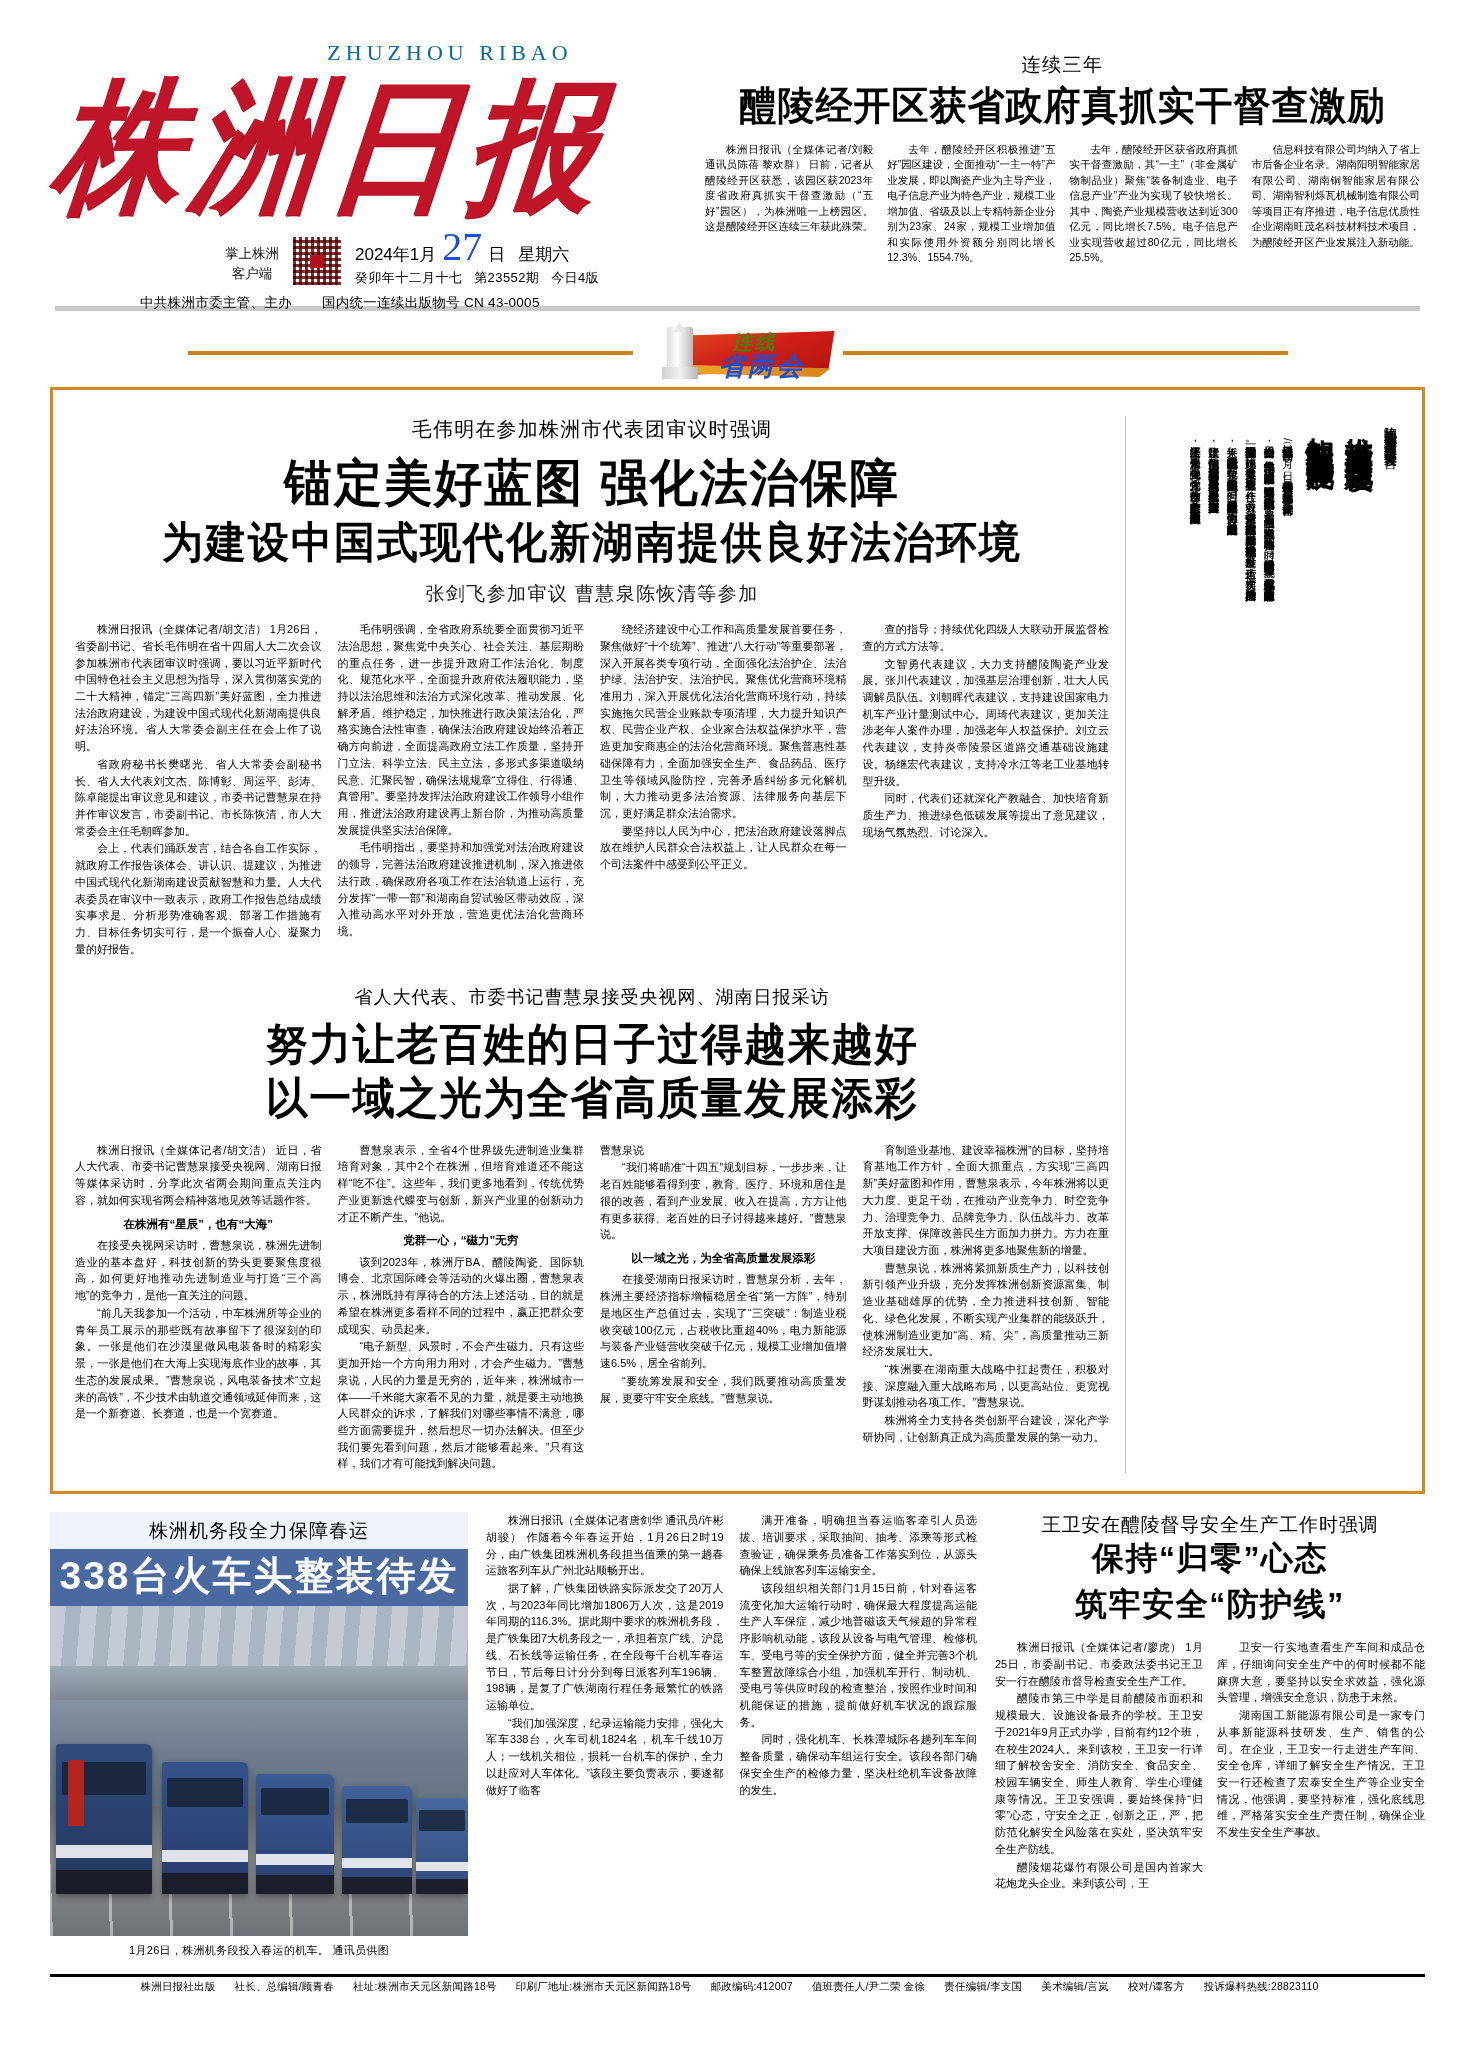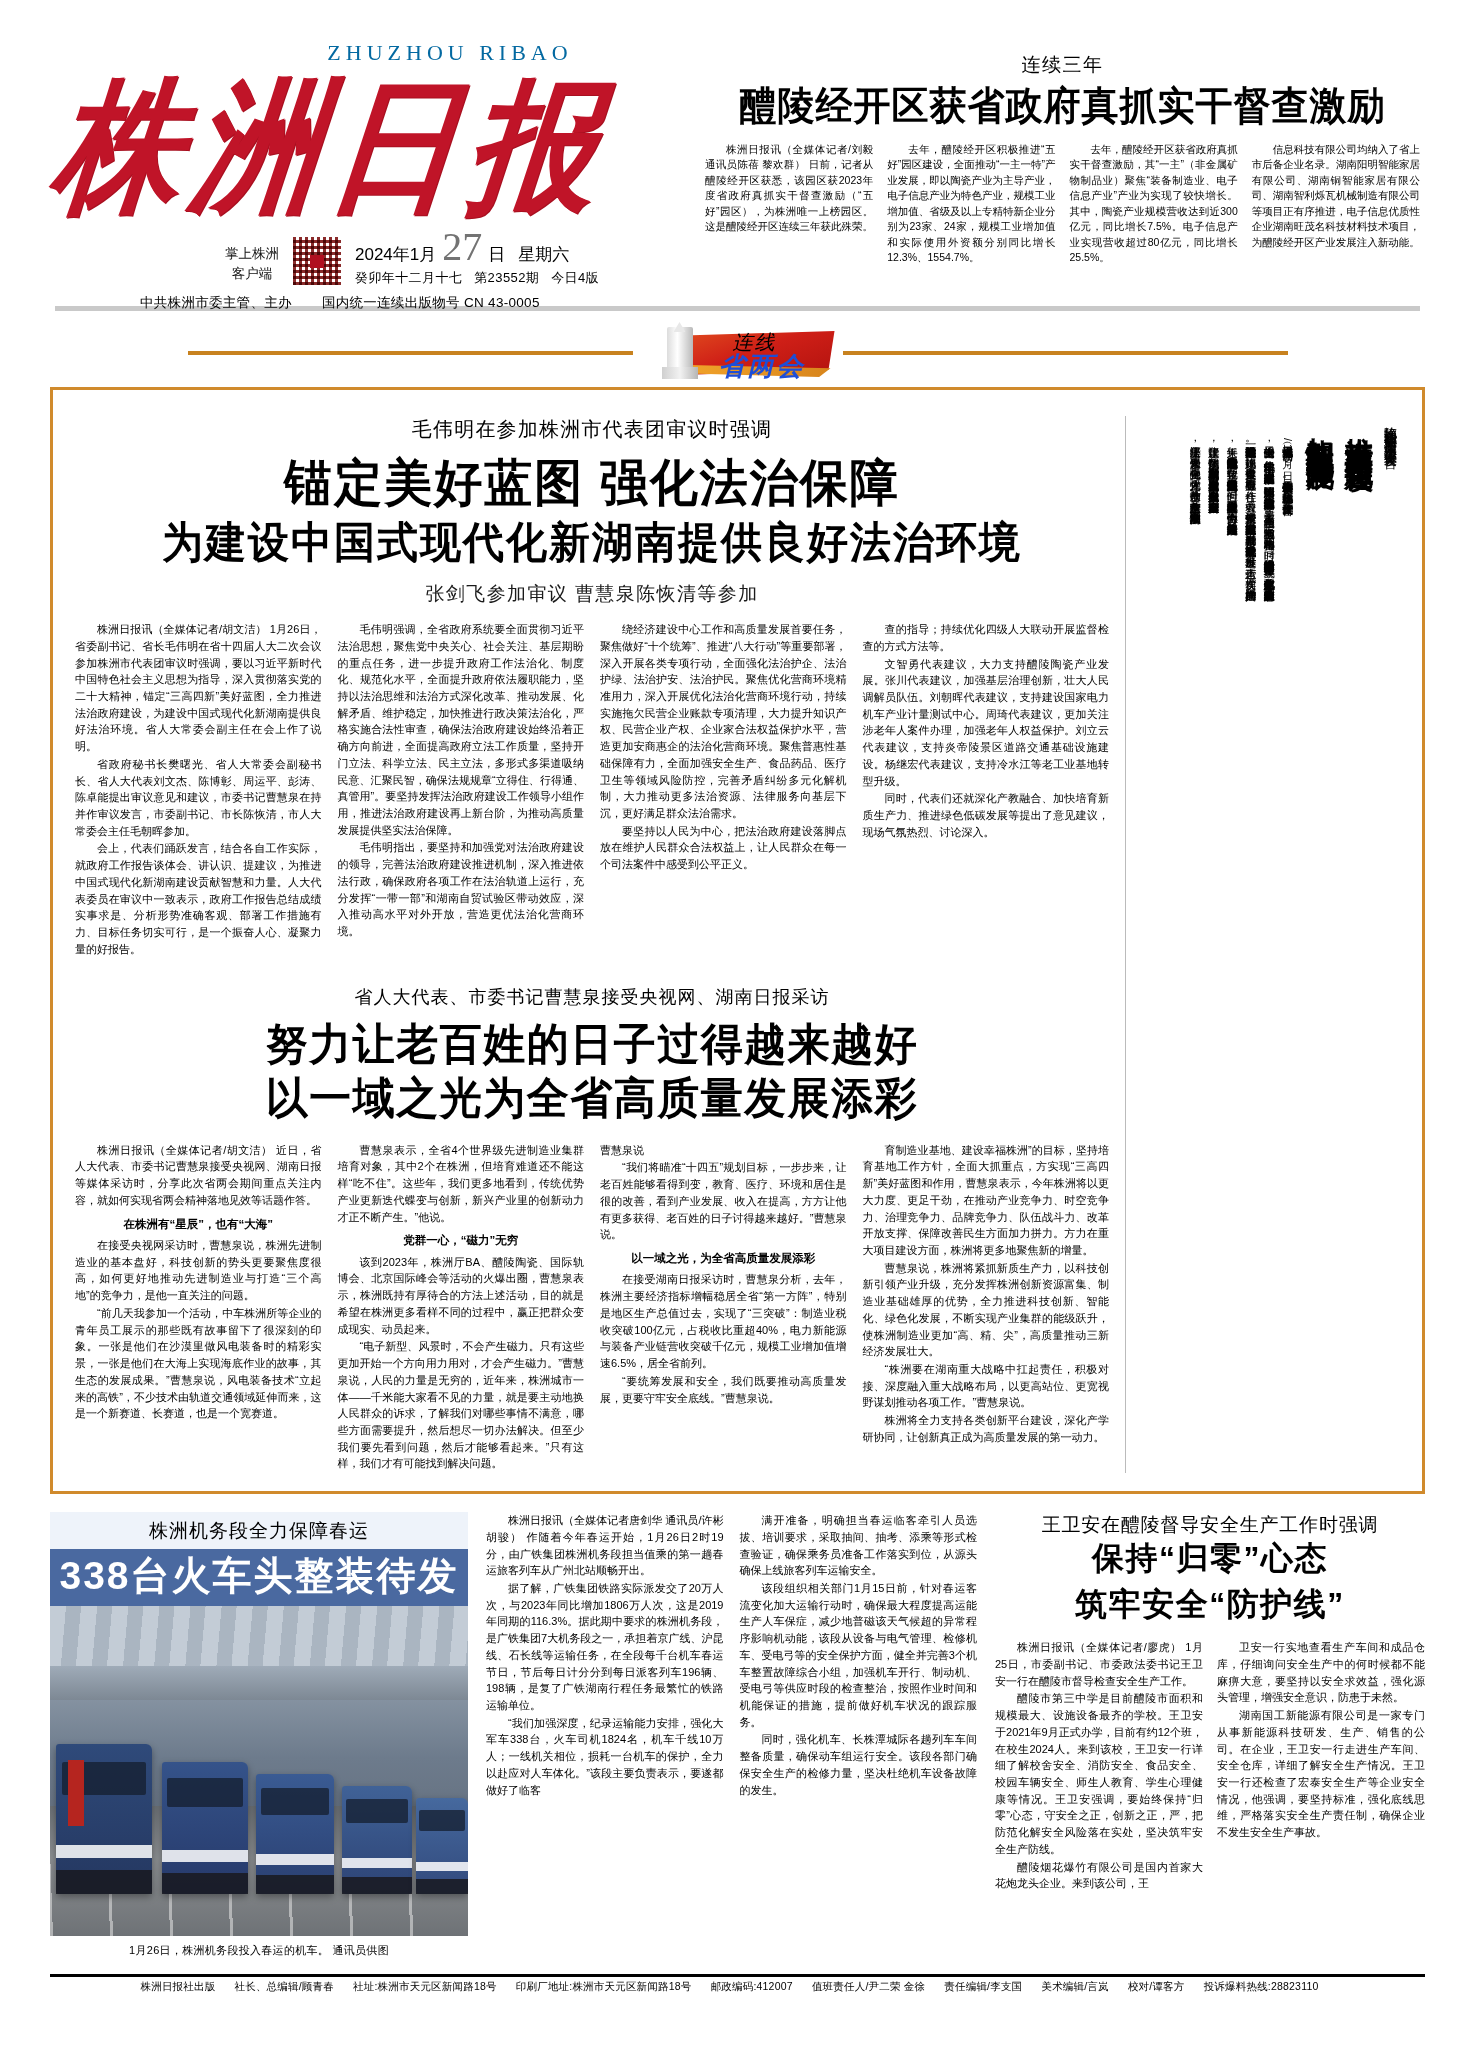--- a/index.html
+++ b/index.html
@@ -99,21 +99,21 @@
   }
   .date-line1 {
     font-size: 17px;
     display: flex;
     align-items: baseline;
     gap: 3px;
   }
   .big-day {
     font-size: 40px;
     font-family: "Liberation Serif", serif;
-    color: #737373;
+    color: #1d4ed8;
     line-height: 0.9;
     font-weight: 400;
     margin: 0 3px;
   }
   .date-line2 { font-size: 13px; letter-spacing: 0.4px; }
   .mast-under {
     font-size: 13.5px;
     margin-top: 7px;
     padding-left: 85px;
     white-space: nowrap;
@@ -211,22 +211,22 @@
     position: absolute;
     left: 7px; top: -5px;
     width: 12px; height: 10px;
     background: #e8e8e8;
     clip-path: polygon(50% 0, 100% 100%, 0 100%);
   }
   .banner-t1 {
     position: absolute;
     left: 100px; top: 2px;
     font-size: 20px;
-    font-weight: 400;
-    color: #000000;
+    font-weight: 700;
+    color: #4d7c0f;
     letter-spacing: 2px;
     font-style: italic;
   }
   .banner-t2 {
     position: absolute;
     left: 86px; top: 22px;
     font-size: 26px;
     font-weight: 700;
     color: #1d4ed8;
     letter-spacing: 3px;

